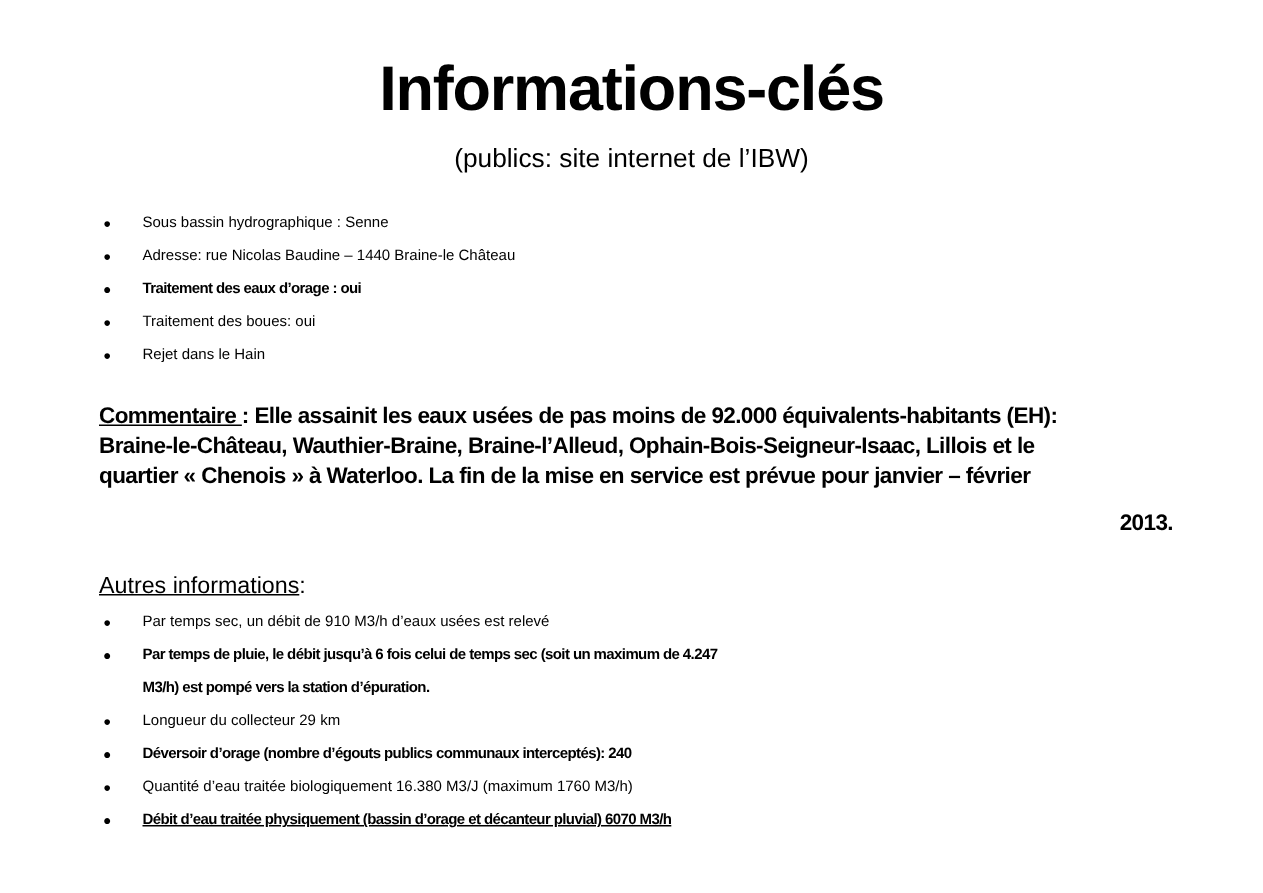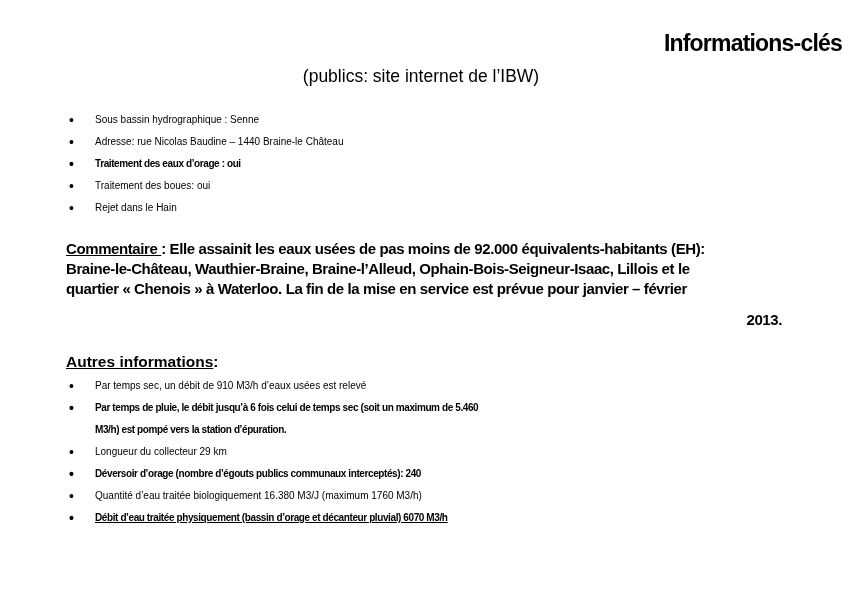--- a/index.html
+++ b/index.html
@@ -14,27 +14,26 @@
     background: #ffffff;
     color: #000000;
     font-family: "Liberation Sans", "DejaVu Sans", sans-serif;
     overflow: hidden;
     box-sizing: border-box;
   }
   .slide-header {
     text-align: center;
   }
   .slide-title {
-    margin: 0;
+    margin: 16px;
     padding-top: 24px;
-    font-size: 23px;
+    font-size: 42px;
     line-height: 38px;
     font-weight: 700;
     letter-spacing: -0.8px;
-    text-align: right;
   }
   .slide-subtitle {
     margin: 3px 0 0 0;
     font-size: 17.5px;
     line-height: 23px;
     font-weight: 400;
   }
   .content {
     margin: 0 60px 0 66px;
   }
@@ -78,21 +77,21 @@
   }
   .commentary .line.last {
     margin-top: 11px;
     text-align: right;
   }
   .underlined {
     text-decoration: underline;
   }
   .section-heading {
     margin-top: 21px;
-    font-weight: 700;
+    font-weight: 400;
     font-size: 15.5px;
     line-height: 22px;
   }
   .other-list {
     margin-top: 2px !important;
   }
   .other-list .wrap-line {
     display: block;
     white-space: nowrap;
   }
@@ -127,21 +126,21 @@
       <span class="line last">2013.</span>
     </div>
 
     <div class="section-heading">
       <span class="underlined">Autres informations</span><span>:</span>
     </div>
 
     <ul class="bullet-list other-list">
       <li><span>Par temps sec, un débit de 910 M3/h d’eaux usées est relevé</span></li>
       <li class="bold-item">
-        <span class="wrap-line">Par temps de pluie, le débit jusqu’à 6 fois celui de temps sec (soit un maximum de 5.460</span>
+        <span class="wrap-line">Par temps de pluie, le débit jusqu’à 6 fois celui de temps sec (soit un maximum de 4.247</span>
         <span class="wrap-line">M3/h) est pompé vers la station d’épuration.</span>
       </li>
       <li><span>Longueur du collecteur 29 km</span></li>
       <li class="bold-item"><span>Déversoir d’orage (nombre d’égouts publics communaux interceptés): 240</span></li>
       <li><span>Quantité d’eau traitée biologiquement 16.380 M3/J (maximum 1760 M3/h)</span></li>
       <li class="bold-item underline-item"><span>Débit d’eau traitée physiquement (bassin d’orage et décanteur pluvial) 6070 M3/h</span></li>
     </ul>
 
   </div>
 </div>

